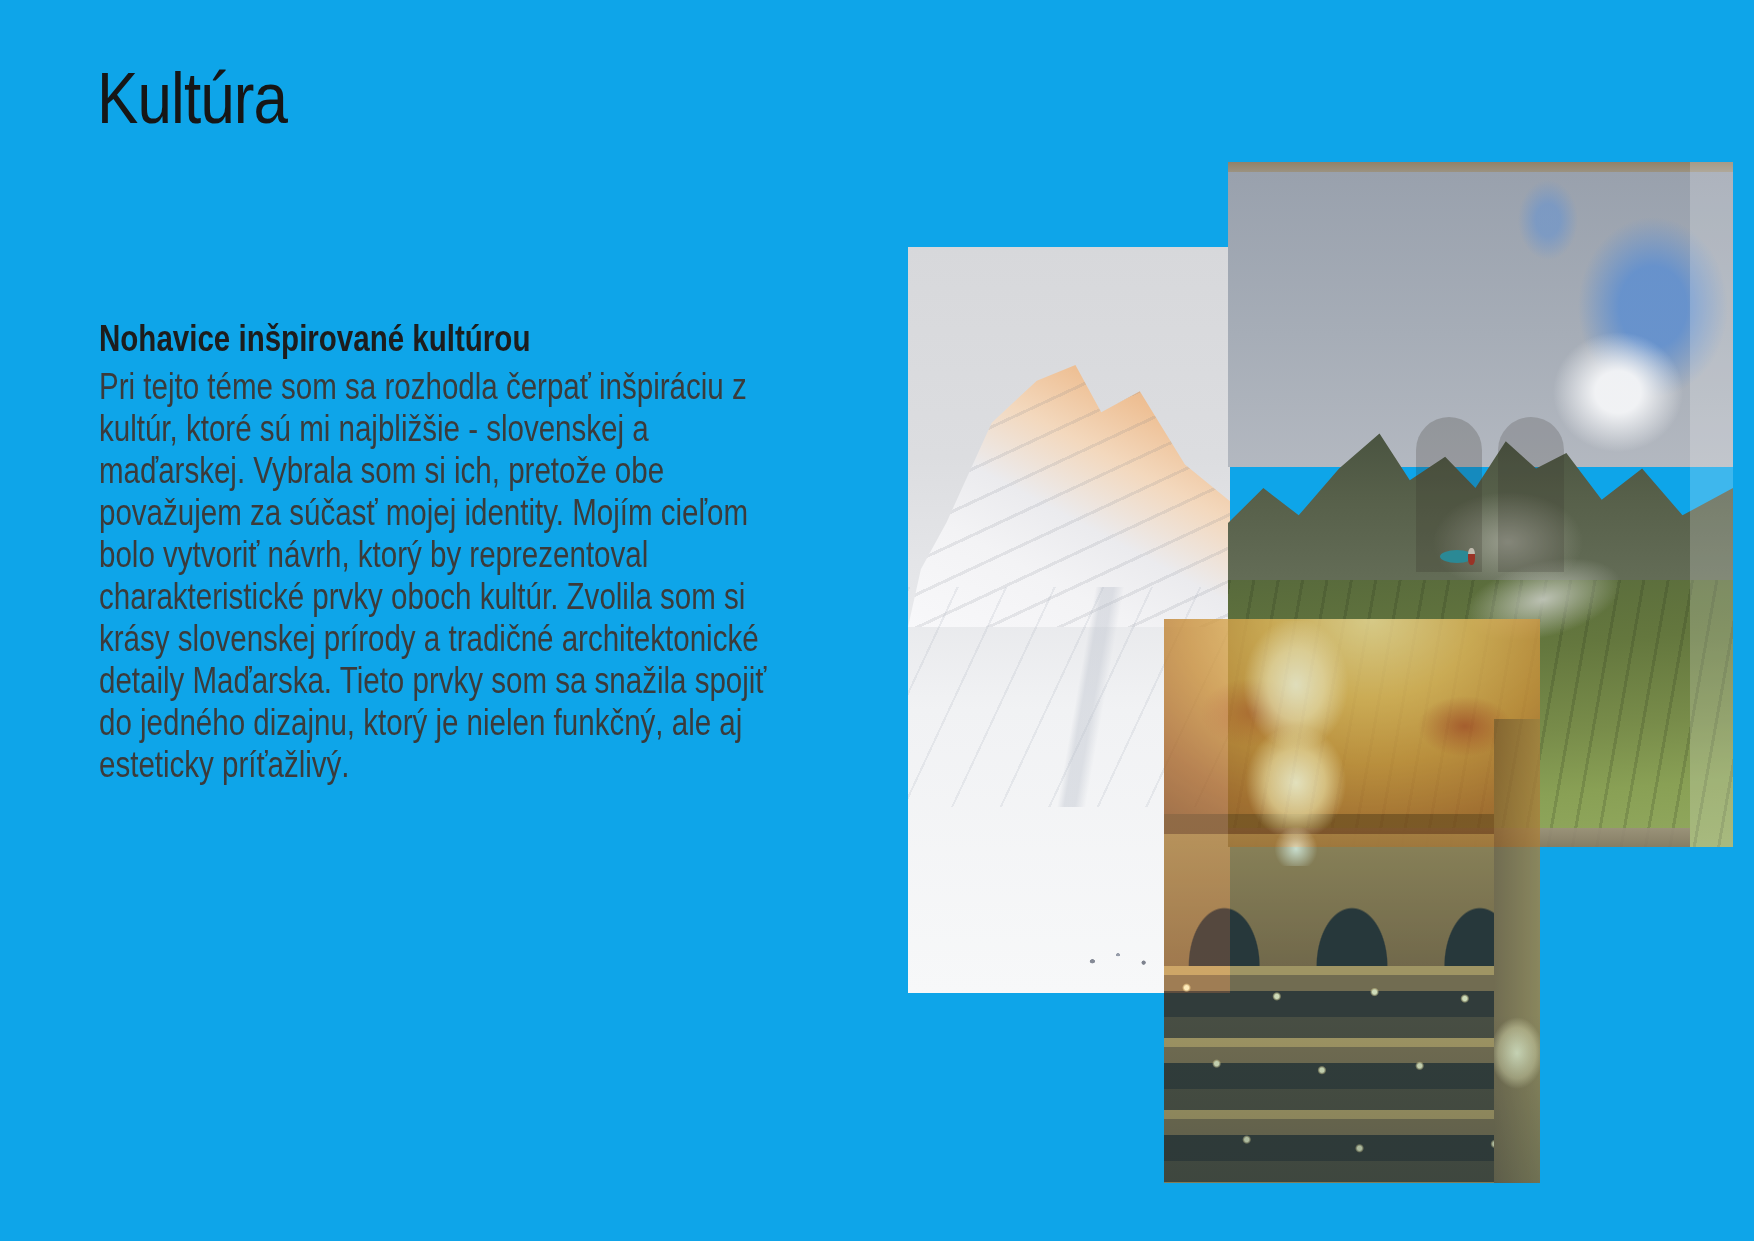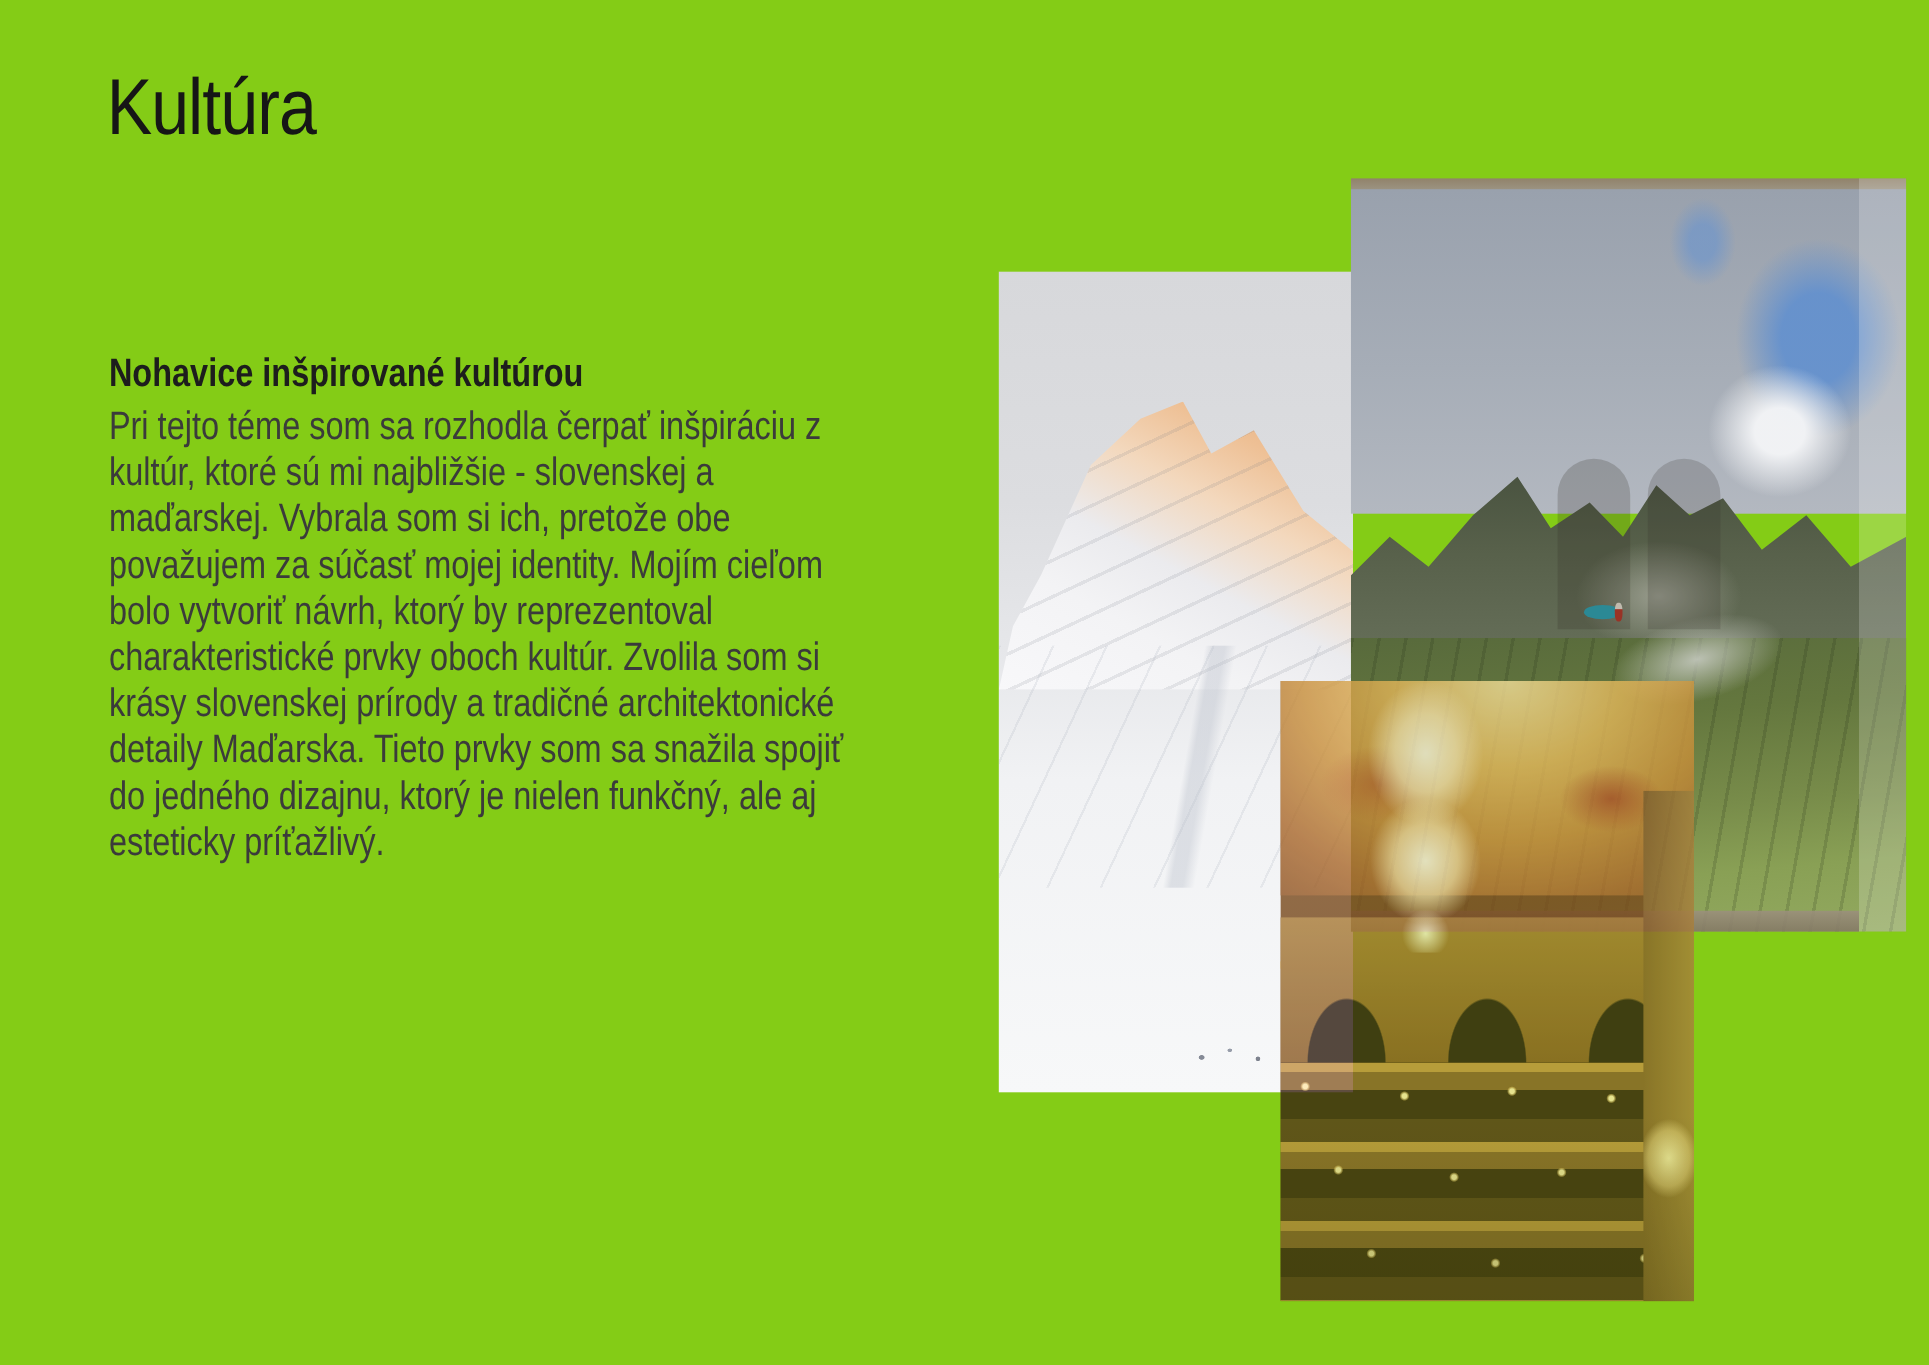--- a/index.html
+++ b/index.html
@@ -1,16 +1,16 @@
 <!DOCTYPE html>
 <html><head>
 <meta charset="utf-8">
 <style>
   html,body{margin:0;padding:0;background:#ffffff;}
-  .page{position:relative;width:1754px;height:1241px;background:#84cc16;overflow:hidden;
+  .page{position:relative;width:1754px;height:1241px;background:#0ea5e9;overflow:hidden;
         font-family:"Liberation Sans",sans-serif;}
 
   
   .title{position:absolute;left:97px;top:60px;margin:0;font-size:72px;line-height:76px;
          font-weight:500;color:#161616;letter-spacing:-1px;
          transform:scaleX(.86);transform-origin:0 0;white-space:nowrap;}
   .article{position:absolute;left:99px;top:318px;width:980px;
            transform:scaleX(.82);transform-origin:0 0;
            font-size:36px;line-height:42px;color:#3b3b3b;}
   .article .heading{font-weight:700;color:#1d1d1d;margin:0 0 6px 0;white-space:nowrap;}

